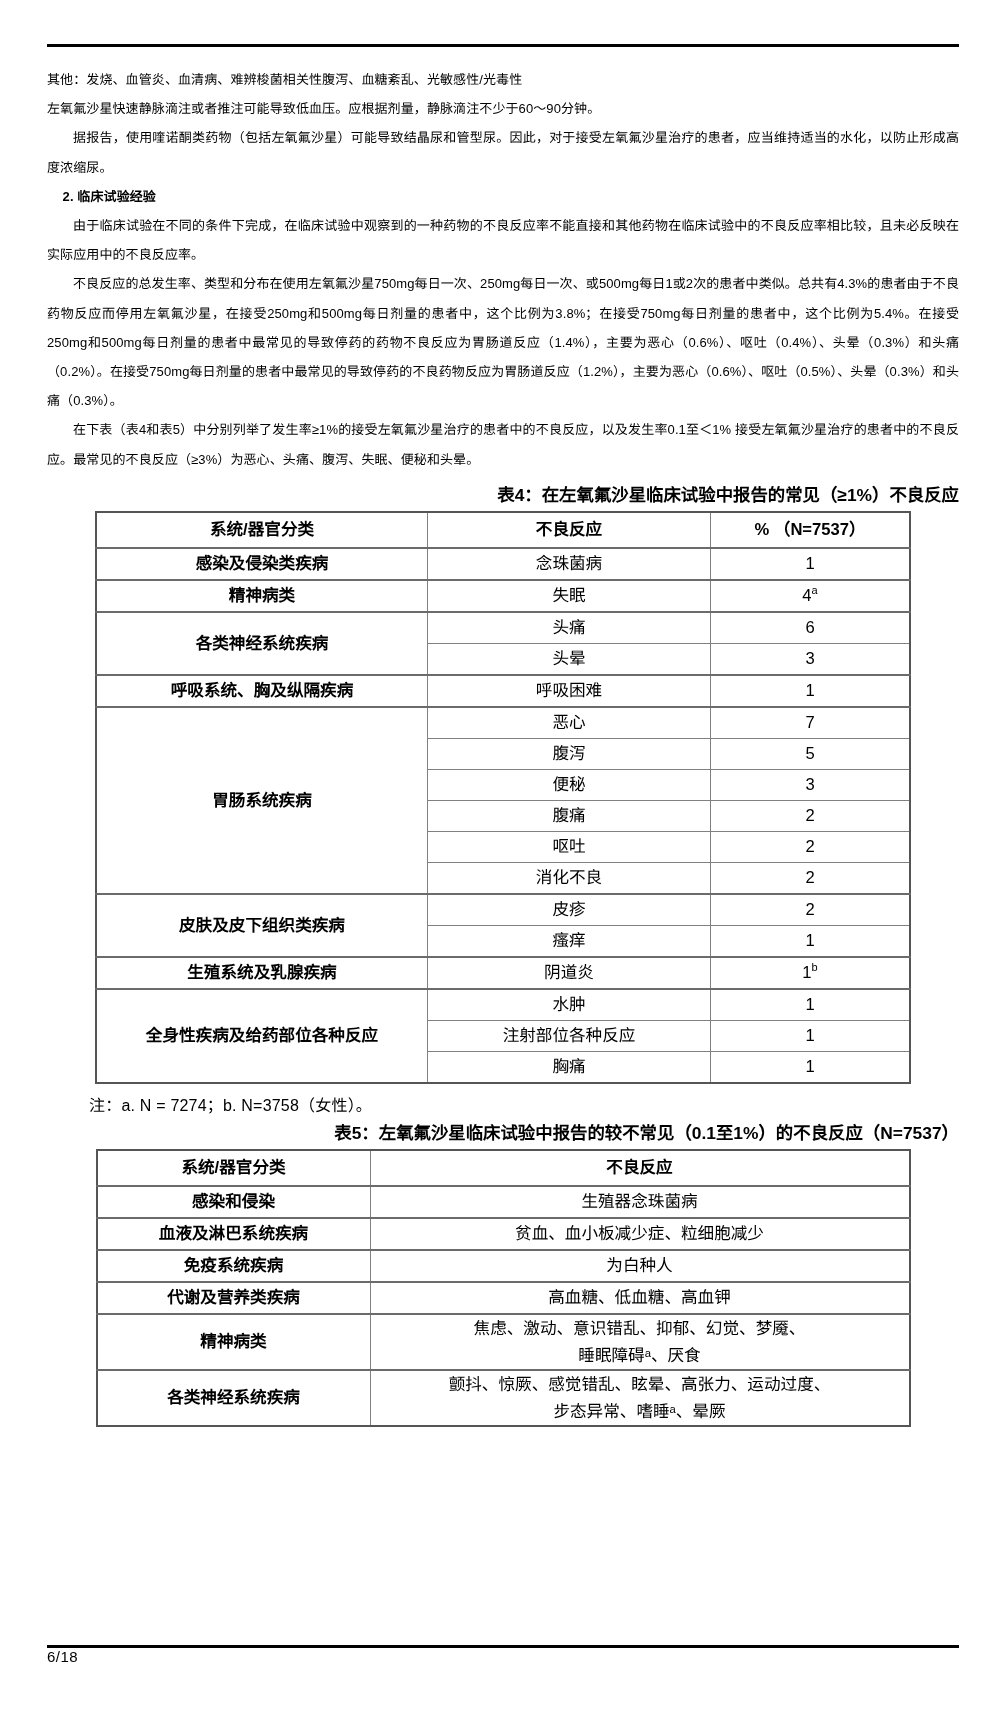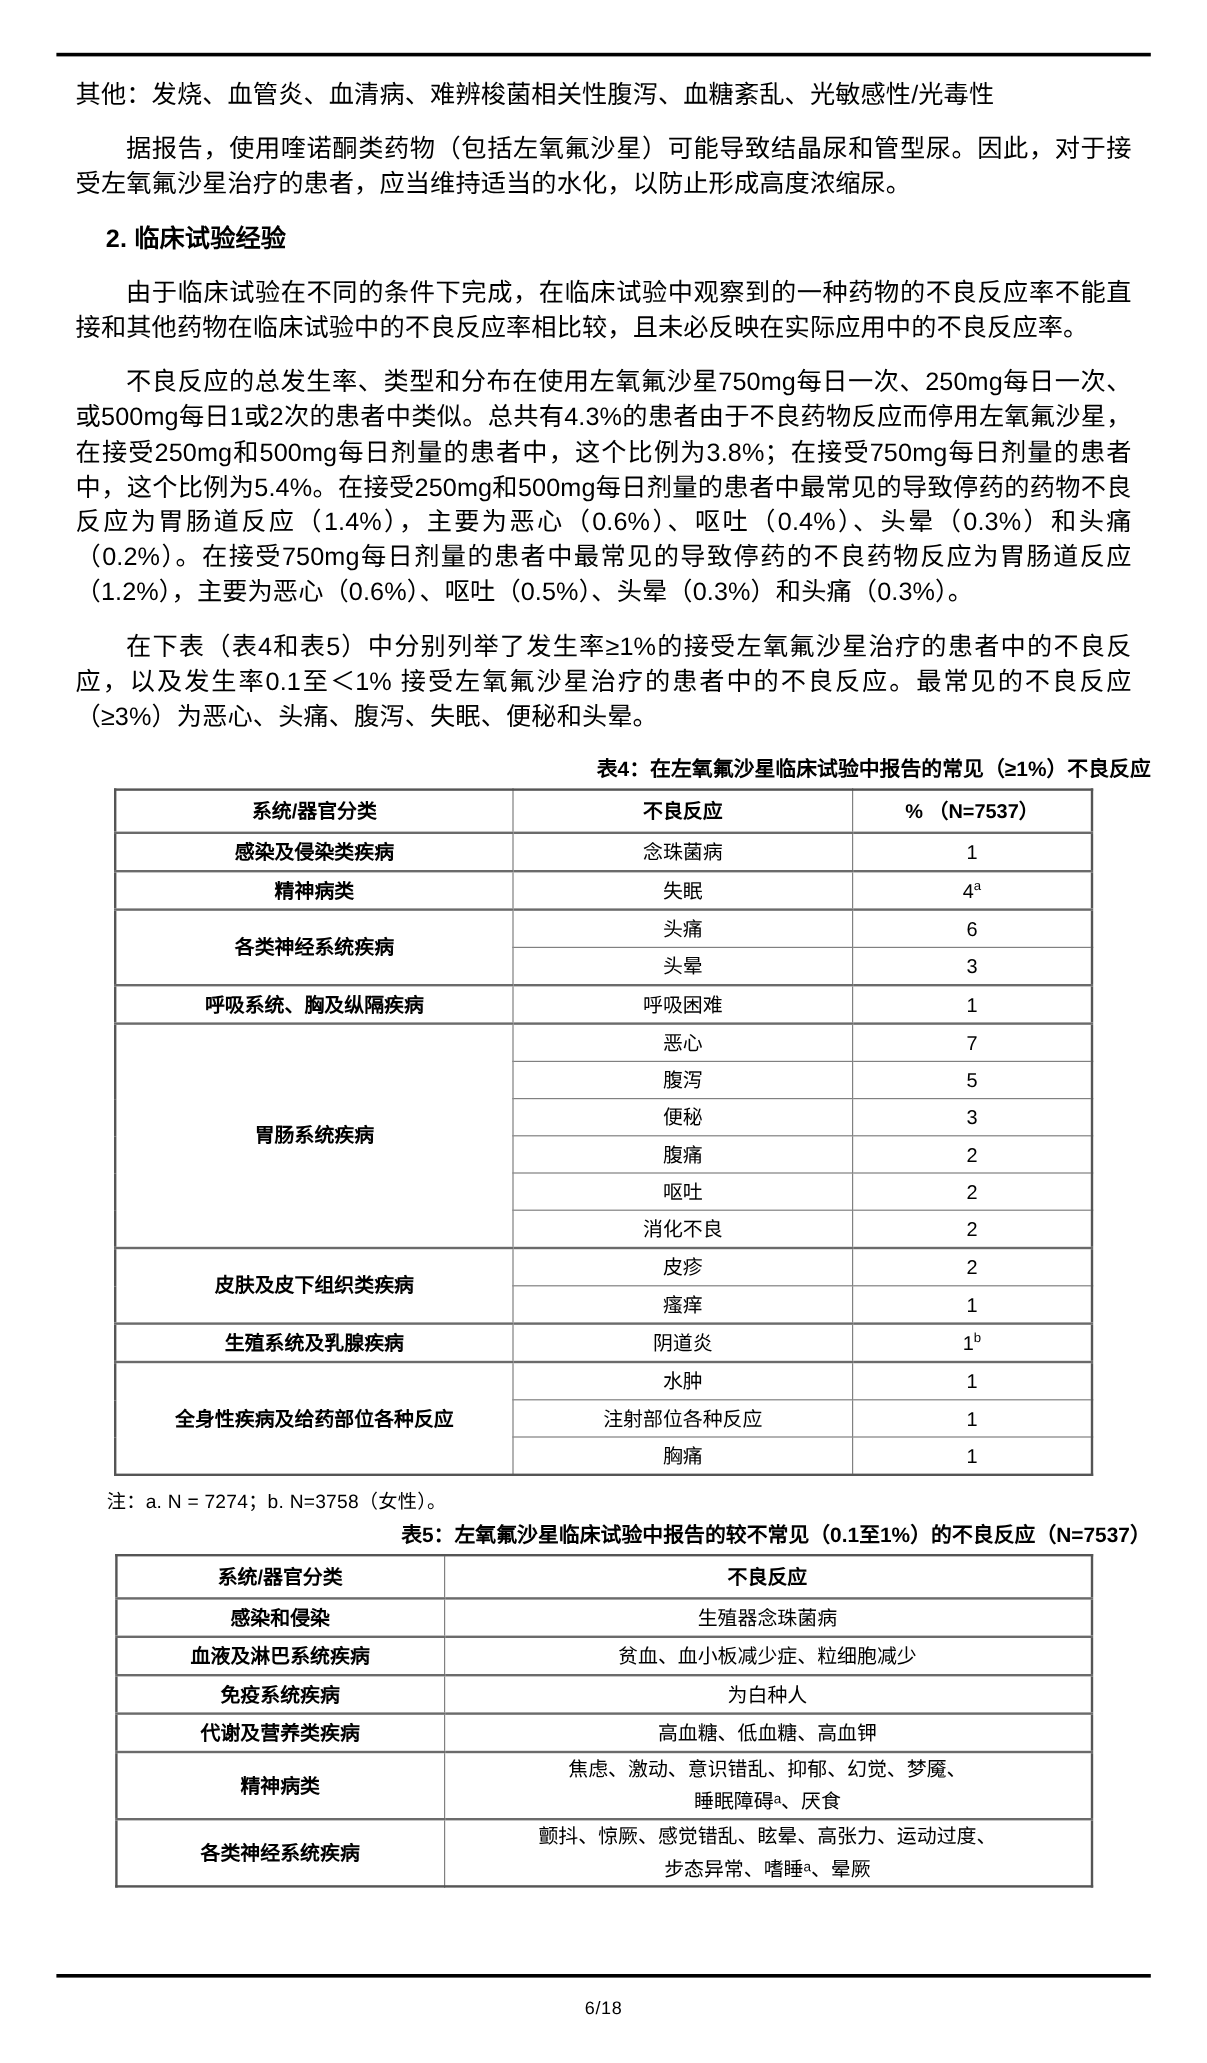--- a/index.html
+++ b/index.html
@@ -37,33 +37,33 @@
     position: absolute;
     left: 47px;
     top: 1645px;
     width: 912px;
   }
   .rule-bottom {
     border-top: 3px solid #000;
     width: 912px;
   }
   .page-number {
-    text-align: center;
+    text-align: left;
     font-size: 15px;
-    margin-top: 17px;
+    margin-top: 0;
     letter-spacing: .5px;
   }
 
   
   .body-text {
     margin-top: 18px;
   }
   p.para {
-    margin: 16px;
-    font-size: 21px;
+    margin: 0;
+    font-size: 13px;
     line-height: 29.2px;
     text-align: justify;
     text-justify: inter-ideograph;
     letter-spacing: .1px;
   }
   p.indent { text-indent: 2em; }
   p.bold-head {
     font-weight: bold;
     text-indent: 1.2em;
   }
@@ -124,20 +124,21 @@
 </head>
 <body>
 
 <div class="page">
   <div class="content">
 
     <div class="rule-top"></div>
 
     <div class="body-text">
       <p class="para">其他：发烧、血管炎、血清病、难辨梭菌相关性腹泻、血糖紊乱、光敏感性/光毒性</p>
+      <p class="para">左氧氟沙星快速静脉滴注或者推注可能导致低血压。应根据剂量，静脉滴注不少于60～90分钟。</p>
       <p class="para indent">据报告，使用喹诺酮类药物（包括左氧氟沙星）可能导致结晶尿和管型尿。因此，对于接受左氧氟沙星治疗的患者，应当维持适当的水化，以防止形成高度浓缩尿。</p>
       <p class="para bold-head">2. 临床试验经验</p>
       <p class="para indent">由于临床试验在不同的条件下完成，在临床试验中观察到的一种药物的不良反应率不能直接和其他药物在临床试验中的不良反应率相比较，且未必反映在实际应用中的不良反应率。</p>
       <p class="para indent">不良反应的总发生率、类型和分布在使用左氧氟沙星750mg每日一次、250mg每日一次、或500mg每日1或2次的患者中类似。总共有4.3%的患者由于不良药物反应而停用左氧氟沙星，在接受250mg和500mg每日剂量的患者中，这个比例为3.8%；在接受750mg每日剂量的患者中，这个比例为5.4%。在接受250mg和500mg每日剂量的患者中最常见的导致停药的药物不良反应为胃肠道反应（1.4%），主要为恶心（0.6%）、呕吐（0.4%）、头晕（0.3%）和头痛（0.2%）。在接受750mg每日剂量的患者中最常见的导致停药的不良药物反应为胃肠道反应（1.2%），主要为恶心（0.6%）、呕吐（0.5%）、头晕（0.3%）和头痛（0.3%）。</p>
       <p class="para indent">在下表（表4和表5）中分别列举了发生率≥1%的接受左氧氟沙星治疗的患者中的不良反应，以及发生率0.1至＜1% 接受左氧氟沙星治疗的患者中的不良反应。最常见的不良反应（≥3%）为恶心、头痛、腹泻、失眠、便秘和头晕。</p>
     </div>
 
     <div class="tbl-caption">表4：在左氧氟沙星临床试验中报告的常见（≥1%）不良反应</div>
 
     <table class="dtable t4">

